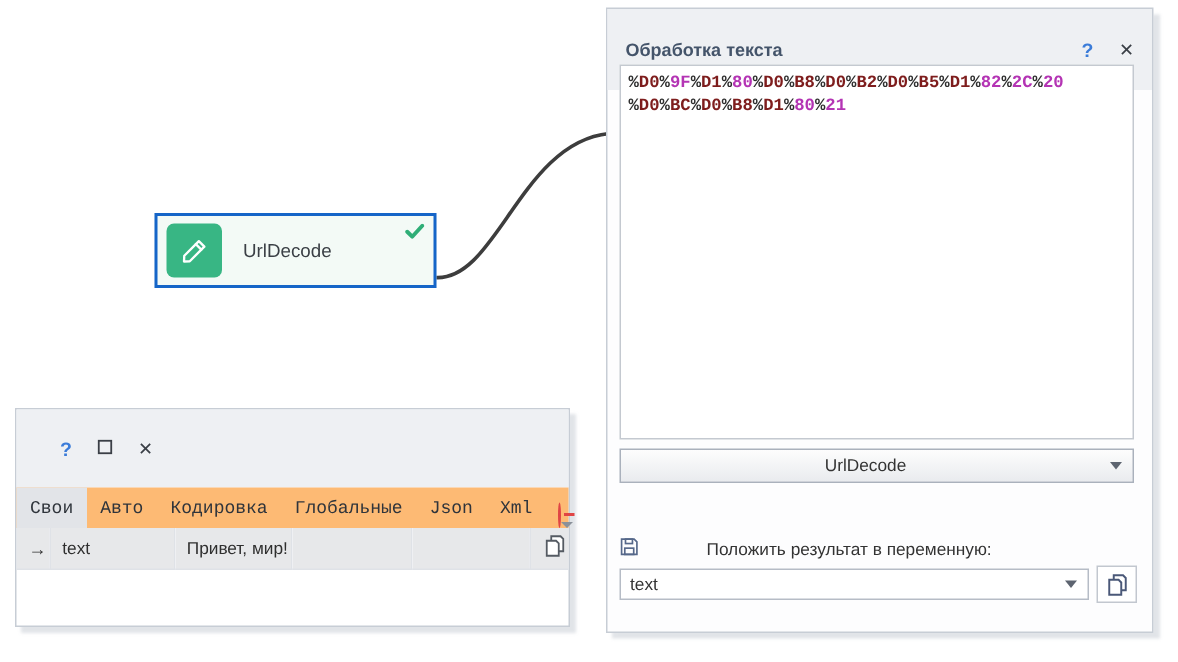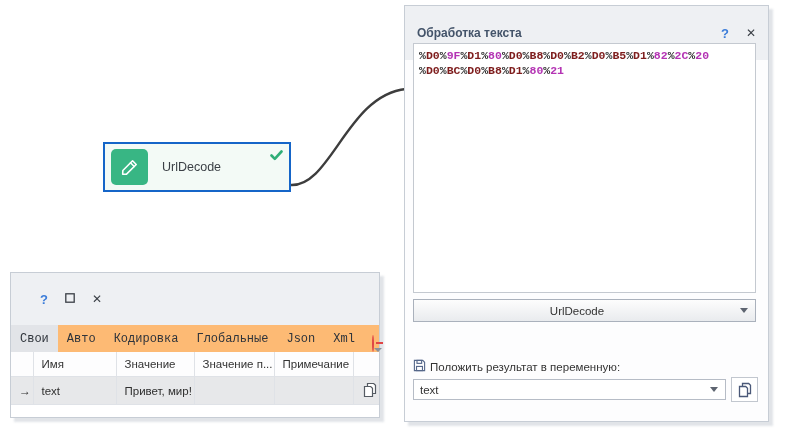--- a/index.html
+++ b/index.html
@@ -23,21 +23,21 @@
   .combo .val{flex:1;padding:0 6px;white-space:nowrap;overflow:hidden;}
   .arrow{width:0;height:0;border-left:4px solid transparent;border-right:4px solid transparent;
          border-top:5px solid #5d6470;margin-right:7px;}
   #combo-action{left:8px;top:293px;width:341px;height:21px;border-color:#aab1bc;
                 background:linear-gradient(#fdfdfd,#e9ebee);}
   #combo-action .val{text-align:center;}
   .fieldrow{position:absolute;left:8px;width:341px;display:flex;align-items:center;}
   #row-encoding{top:323px;height:21px;}
   #row-encoding .lbl{width:68px;font-size:11.5px;color:#333;}
   #combo-encoding{position:relative;flex:1;height:19px;border-color:#d3d7dd;display:flex;align-items:center;}
-  #row-save{top:352px;height:18px;}
+  #row-save{top:352px;height:18px;gap:41px;}
   #row-save .lbl{font-size:11.5px;color:#333;margin-left:4px;}
   #combo-result{left:8px;top:373px;width:311px;height:19px;border-color:#b6bcc6;}
   #btn-copy-result{position:absolute;left:326px;top:371px;width:25px;height:23px;background:#fff;
                    border:1px solid #c2c7cf;display:flex;align-items:center;justify-content:center;}
   
   .node{position:absolute;left:103px;top:142px;width:184px;height:46px;background:#f3faf6;
         border:2px solid #1565c8;display:flex;align-items:center;}
   .node-icon{width:37px;height:36px;margin-left:6px;background:#38b684;border-radius:5px;
              display:flex;align-items:center;justify-content:center;}
   .node-label{margin-left:14px;font-size:12.5px;color:#3b4046;}
@@ -113,28 +113,20 @@
     <table class="vars">
       <colgroup>
           <col style="width:22px">
           <col style="width:83px">
           <col style="width:78px">
           <col style="width:80px">
           <col style="width:79px">
           <col>
         </colgroup>
       <tbody>
-          <tr>
-        <th></th>
-        <th>Имя</th>
-        <th>Значение</th>
-        <th>Значение п...</th>
-        <th>Примечание</th>
-        <th></th>
-      </tr>
       <tr>
         <td class="rowmark">→</td>
         <td>text</td>
         <td>Привет, мир!</td>
         <td></td>
         <td></td>
         <td class="copycell">
           <svg width="15" height="16" viewBox="0 0 15 16">
             <g fill="#ffffff" stroke="#555b63" stroke-width="1.2">
               <path d="M5.5 1.5h6.2l1.8 1.8v8.2H5.5z"></path>

